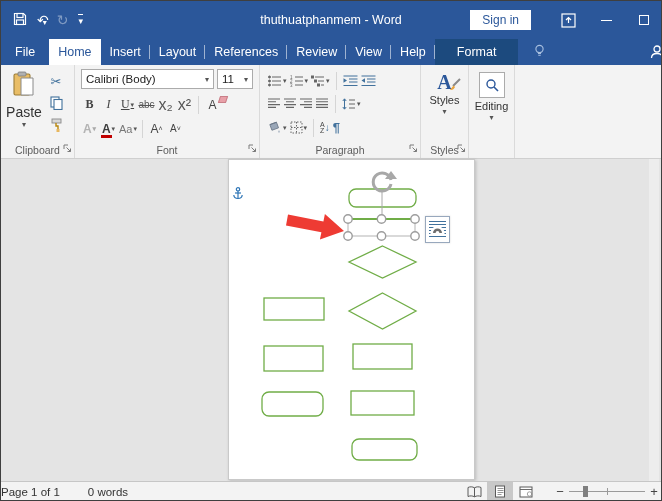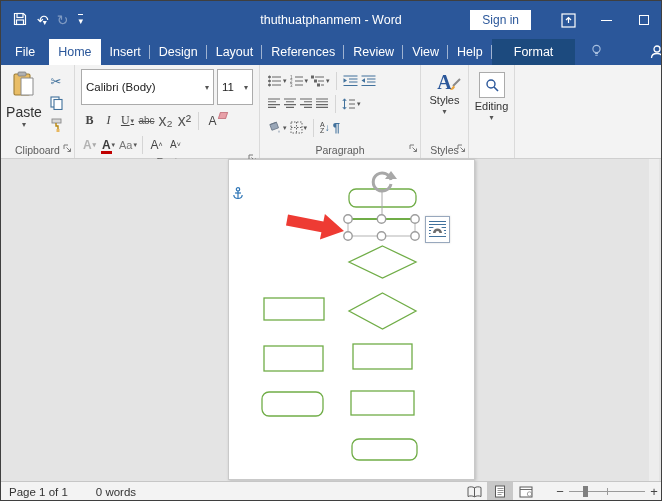--- a/index.html
+++ b/index.html
@@ -39,21 +39,21 @@
   .rib-fill { flex:1; }
 
   .clip-body { display:flex; }
   .paste-btn { width:42px; display:flex; flex-direction:column; align-items:center; padding-top:3px; cursor:pointer; }
   .paste-btn .lbl { font-size:14px; color:#333; margin-top:3px; }
   .paste-btn .drop { font-size:8px; color:#555; }
   .clip-col { display:flex; flex-direction:column; gap:4px; padding-top:4px; }
   .mini-btn { width:22px; height:18px; display:flex; align-items:center; justify-content:center; cursor:pointer; }
 
   .font-row1 { display:flex; gap:3px; padding:1px 2px 3px 4px; }
-  .combo { background:#fff; border:1px solid #ababab; height:36px; font-size:11.5px; color:#222; display:flex; align-items:center; padding:0 4px; justify-content:space-between; cursor:pointer; }
+  .combo { background:#fff; border:1px solid #ababab; height:20px; font-size:11.5px; color:#222; display:flex; align-items:center; padding:0 4px; justify-content:space-between; cursor:pointer; }
   .combo .drop { font-size:8px; color:#555; margin-left:4px; }
   .combo-name { width:133px; } .combo-size { width:36px; }
   .font-row2, .font-row3 { display:flex; align-items:center; gap:2px; padding:1px 2px 0 4px; height:24px; }
   .fbtn { min-width:17px; height:20px; display:flex; align-items:center; justify-content:center; font-size:12px; color:#444; cursor:pointer; }
   .fbtn .drop { font-size:7px; color:#555; margin-left:1px; }
   .b { font-weight:bold; font-family:"Liberation Serif", serif; }
   .i { font-style:italic; font-family:"Liberation Serif", serif; }
   .u { text-decoration:underline; font-family:"Liberation Serif", serif; }
   .strike { text-decoration:line-through; font-size:10px; color:#555; }
   .subsup { font-size:16px; color:#555; }
@@ -81,21 +81,21 @@
 
   
   .docarea { height:322px; background:#e4e4e4; position:relative; }
   .scrolltrack { position:absolute; right:2px; top:0; bottom:0; width:10px; background:#ededed; }
   .page { position:absolute; left:227px; top:0; width:247px; height:321px; background:#fff; border:1px solid #c9c9c9; box-shadow:1px 1px 3px rgba(0,0,0,0.18); }
   .page svg.docsvg { position:absolute; left:0; top:0; }
   .layout-options { position:absolute; width:25px; height:27px; background:#fff; border:1px solid #98a8bd; display:flex; align-items:center; justify-content:center; cursor:pointer; box-shadow:0 0 2px rgba(0,0,0,0.15); }
 
   
   .statusbar { height:20px; background:#f3f3f3; border-top:1px solid #c6c6c6; display:flex; align-items:center; font-size:11.5px; color:#333; position:relative; }
-  .sb-left { display:flex; gap:28px; padding-left:8px; }
+  .sb-left { display:flex; gap:28px; }
   .sb-item { cursor:pointer; }
   .sb-right { position:absolute; right:0; display:flex; align-items:center; height:20px; }
   .viewbtn { width:26px; height:20px; display:flex; align-items:center; justify-content:center; cursor:pointer; }
   .viewbtn.active { background:#c8c8c8; }
   .zoomctl { display:flex; align-items:center; margin-left:14px; }
   .zoom-minus,.zoom-plus { font-size:13px; color:#444; width:14px; text-align:center; cursor:pointer; }
   .zoom-track { width:76px; height:1px; background:#9a9a9a; position:relative; margin:0 2px; }
   .zoom-tick { position:absolute; left:50%; top:-3px; width:1px; height:7px; background:#9a9a9a; }
   .zoom-handle { position:absolute; left:18%; top:-5px; width:5px; height:11px; background:#7f7f7f; cursor:pointer; }
 </style>
@@ -132,21 +132,20 @@
       <span class="tbtn">
           <span class="maxbox"></span>
         </span>
     </div>
   </div>
 
   <div class="tabrow">
     <div class="tab" style="padding:0 14px;text-align:center;">File</div>
     <div class="tab active">Home</div>
     <div class="tab sep">Insert</div>
-    <div class="tab sep">Design</div>
     <div class="tab sep">Layout</div>
     <div class="tab sep">References</div>
     <div class="tab sep">Review</div>
     <div class="tab sep">View</div>
     <div class="tab sep">Help</div>
     <div class="tab contextual">Format</div>
     <div class="tab tellme">
       <span>
         <svg width="11" height="14" viewBox="0 0 11 14">
             <circle cx="5.5" cy="5" r="3.6" fill="none" stroke="#a9c0e0" stroke-width="1.1"></circle>

